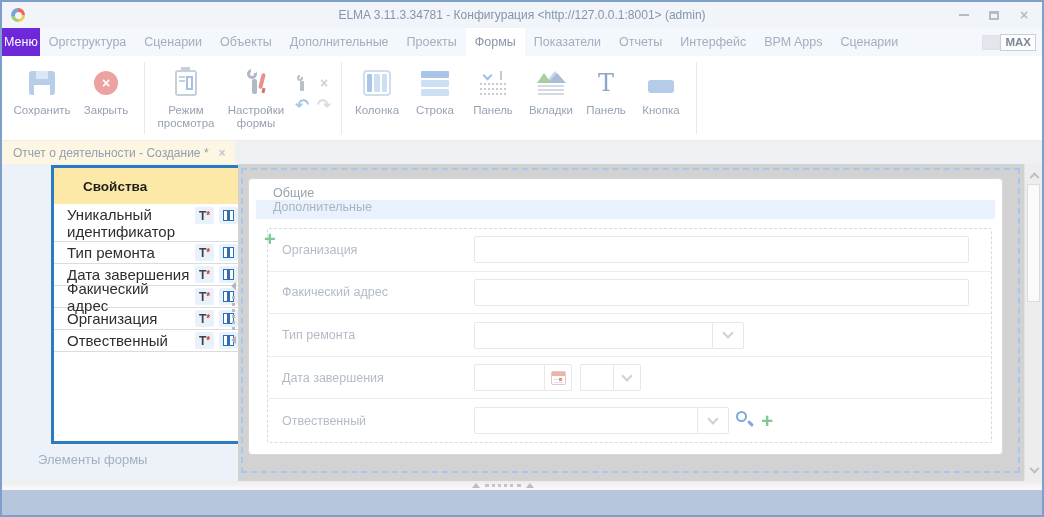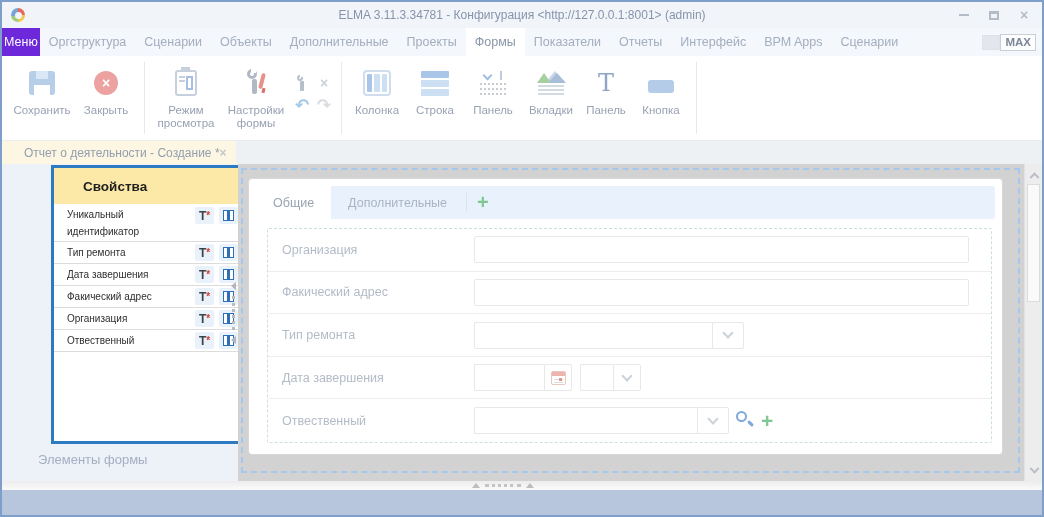--- a/index.html
+++ b/index.html
@@ -76,49 +76,49 @@
   .icon-tabs { position:relative; width:28px; height:24px; }
   .icon-tabs .g { position:absolute; left:0; top:2px; width:0; height:0; border-left:7px solid transparent; border-right:7px solid transparent; border-bottom:10px solid #a8d09e; }
   .icon-tabs .m2 { position:absolute; left:8px; top:0; width:0; height:0; border-left:10px solid transparent; border-right:10px solid transparent; border-bottom:12px solid #c6d6e8; }
   .icon-tabs .m { position:absolute; left:11px; top:2px; width:0; height:0; border-left:9px solid transparent; border-right:9px solid transparent; border-bottom:10px solid #a7bdd8; }
   .icon-tabs .ln { position:absolute; left:1px; width:26px; border-top:2px solid #d3dae2; }
   .icon-texttool { font-family:"DejaVu Serif","Liberation Serif",serif; font-size:24px; color:#8fa6c8; line-height:24px; }
   .icon-button { width:26px; height:13px; background:#b5cce9; border-radius:3px; margin-top:6px; }
 
   
   .doctabs { height:23px; background:#eef1f4; display:flex; align-items:stretch; }
-  .doctab { display:flex; align-items:center; background:#fcf6e2; padding:0 9px 0 22px; font-size:12px; color:#939eae; }
+  .doctab { display:flex; align-items:center; gap:10px; background:#fcf6e2; padding:0 9px 0 11px; font-size:12px; color:#939eae; }
   .doctab .x { color:#c3c7cd; font-weight:bold; font-size:12px; cursor:default; }
 
   
   .workarea { position:relative; height:317px; background:#f0f0f0; }
   .left-region { position:absolute; left:0; top:0; width:236px; height:100%; background:#edf1f8; }
   .props-panel { position:absolute; left:6px; top:1px; width:221px; height:279px; border:3px solid #2b7ac2; background:#fff;margin-left:43px; }
   .props-header { height:36px; background:#fce9a7; display:flex; align-items:center; font-size:13.5px; font-weight:bold; color:#1f1f1f; padding-left:29px; }
   .prow { display:flex; align-items:center; border-bottom:1px solid #dcdcdc; padding-left:13px; height:22px; }
   .prow.tall { height:38px; align-items:flex-start; padding-top:2px; }
-  .prow .plabel { flex:1; font-size:10px; color:#2e2e2e; line-height:17px; padding-right:2px; }
+  .prow .plabel { flex:1; font-size:15px; color:#2e2e2e; line-height:17px; padding-right:2px; }
   .prow .icons { display:flex; gap:5px; align-items:center; padding-right:7px; }
   .prow.tall .icons { padding-top:1px; }
   .pic { width:19px; height:17px; background:#e9f1fb; border-radius:2px; display:flex; align-items:center; justify-content:center; }
   .pic-t { font-weight:bold; font-size:12px; color:#3c424a; }
   .pic-t .star { color:#d23b2a; font-size:10px; vertical-align:top; line-height:8px; }
   .pic-col-inner { position:relative; width:11px; height:11px; border:1px solid #2f6fb5; background:#fff; }
   .pic-col-inner .bar { position:absolute; left:3px; top:0; bottom:0; width:3px; background:#2f6fb5; }
   .pic-ab { font-style:italic; font-size:11px; color:#8b93a0; }
   .left-footer { position:absolute; left:0; top:288px; width:236px; font-size:13px; color:#a4b0c2; padding-left:36px; }
 
   .vsplitter { position:absolute; left:227px; top:118px; width:9px; height:66px; display:flex; flex-direction:column; align-items:center; }
   .tri-left { width:0; height:0; border-top:4px solid transparent; border-bottom:4px solid transparent; border-right:5px solid #b2b6bc; }
   .vdots { height:34px; border-left:3px dotted #b8bcc2; margin:6px 0; }
 
   .canvas { position:absolute; left:236px; top:0; width:786px; height:100%; background:#d2d2d2; }
   .sel-outline { position:absolute; left:3px; top:4px; right:4px; bottom:8px; border:2px dashed #a5c8ec; }
   .design-panel { position:absolute; left:10px; top:14px; width:755px; height:277px; background:#fff; border:1px solid #d8d8d8; border-radius:4px; }
-  .tabstrip { margin:7px 7px 0 7px; height:33px; background:#e9f2fc; border-radius:2px; display:flex; align-items:stretch; }
+  .tabstrip { margin:7px 7px 0 7px; height:33px; background:#e9f2fc; border-radius:2px; display:flex; align-items:stretch;flex-direction:column; }
   .dtab { display:flex; align-items:center; font-size:12.5px; padding:0 17px; color:#a9b4c3; }
   .dtab.active { background:#fff; color:#98a3b2; }
   .dtab-sep { width:1px; background:#d9e4f2; margin:7px 2px; }
   .add-tab { display:flex; align-items:center; color:#7fc892; font-size:20px; font-weight:bold; padding:0 8px; }
 
   .form-box { margin:9px 10px 11px 18px; height:215px; border:1px dashed #cbdfe2; border-radius:2px; display:flex; flex-direction:column; }
   .frow { height:43px; display:flex; align-items:center; border-bottom:1px solid #ededee; }
   .frow:last-child { border-bottom:none; }
   .flabel { width:206px; padding-left:14px; font-size:12.5px; color:#b3bbc7; }
   .fctls { display:flex; align-items:center; }

